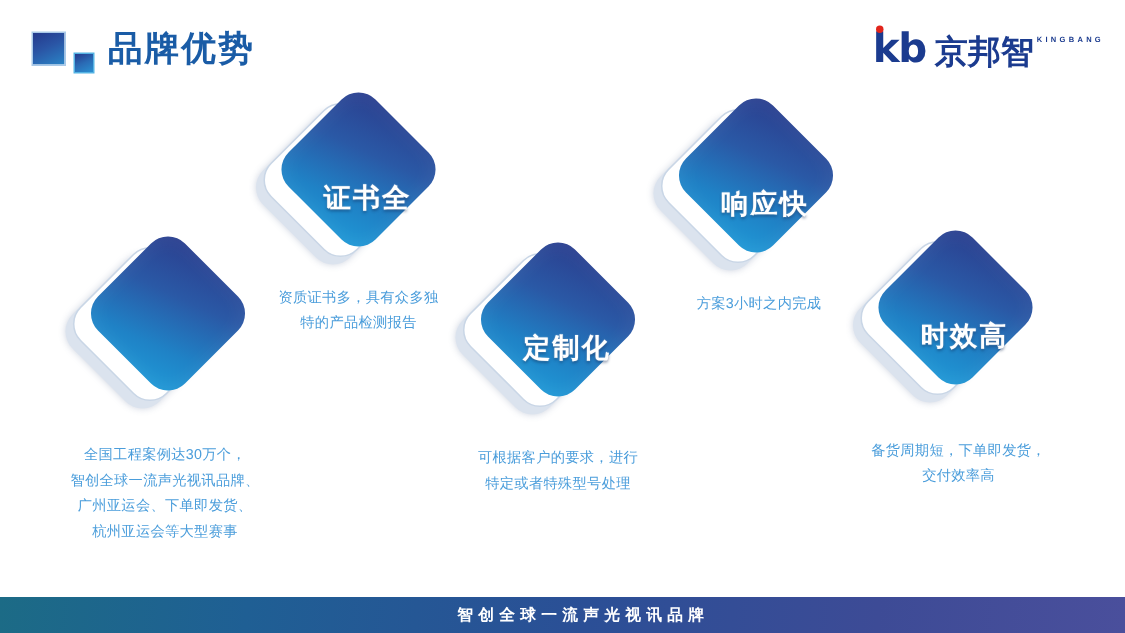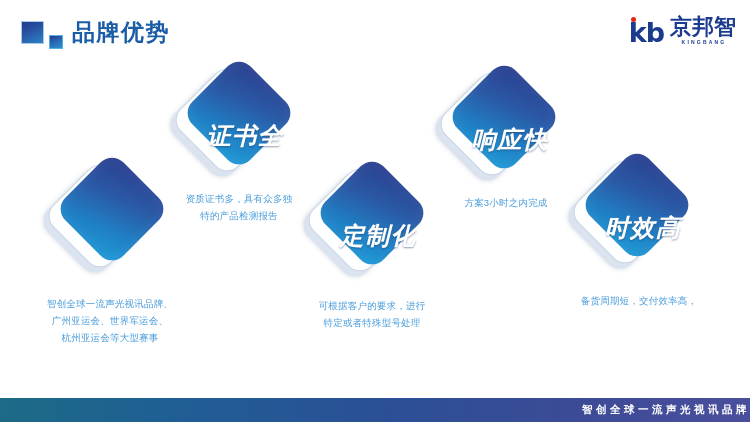--- a/index.html
+++ b/index.html
@@ -44,21 +44,21 @@
   .logo-dot {
     position:absolute; left:2px; top:1px;
     width:5px; height:5px; border-radius:50%;
     background:#e1241b;
   }
   .logo-kb {
     font-family:"DejaVu Sans",sans-serif;
     font-size:27px; font-weight:bold; color:#1b3b8f;
     line-height:27px; letter-spacing:-1px;
   }
-  .logo-cn-wrap { margin-left:6px; display:flex; flex-direction:column; align-items:center; }
+  .logo-cn-wrap { margin-left:6px; display:flex; flex-direction:row; }
   .logo-cn {
     font-size:22px; font-weight:bold; color:#1b3b8f;
     line-height:23px; letter-spacing:0px;
   }
   .logo-py {
     font-size:5px; font-weight:bold; color:#1b3b8f;
     letter-spacing:2.2px; line-height:7px; margin-top:1px;
     padding-left:2px;
   }
 
@@ -80,44 +80,43 @@
     border:1.4px solid #c9d6e6;
   }
   .dia {
     background:linear-gradient(160deg,#2b3d8d 0%,#2a59a6 38%,#1f82c6 72%,#1f9bd8 100%);
     box-shadow:inset 0 0 14px rgba(255,255,255,.07);
   }
   .dia-label {
     position:absolute;
     width:100%;
     text-align:center;
-    font-size:24px; font-weight:bold; color:#ffffff;
+    font-size:18px; font-weight:bold; color:#ffffff;
     letter-spacing:1.5px;
     text-shadow:0 1px 2px rgba(10,35,80,.45), 0 0 1px rgba(255,255,255,.6);
     white-space:nowrap;
     pointer-events:none;
-    font-style:italic;
   }
 
   .caption {
     position:absolute;
     text-align:center;
     font-size:9.5px;
     line-height:17px;
     color:#4a9ddb;
     letter-spacing:.2px;
     white-space:nowrap;
   }
 
   
   .footer {
     position:absolute; left:0; bottom:0;
     width:750px; height:24px;
     background:linear-gradient(95deg,#1c6b86 0%,#1f5f94 22%,#2b4f96 52%,#3d4b96 78%,#4a4f9c 100%);
-    display:flex; align-items:center; justify-content:flex-end;padding-left:24px;
+    display:flex; align-items:center; justify-content:center;padding-left:24px;
   }
   .footer-text {
     font-size:10.5px; font-weight:bold; color:#ffffff;
     letter-spacing:3.5px;
     white-space:nowrap;
     text-indent:3.5px;
   }
 </style>
 </head>
 <body>
@@ -141,22 +140,23 @@
     </div>
   </div>
 
   <div class="item">
     <div class="dia-wrap" style="left:54px; top:168px; width:116px; height:116px;">
       <div class="dia-shadow2" style="left:0px;  top:12px; width:82px; height:82px;"></div>
       <div class="dia-shadow1" style="left:5px;  top:7px;  width:82px; height:82px;"></div>
       <div class="dia" style="left:17px; top:0px;  width:82px; height:82px;"></div>
     </div>
     <div class="caption" style="left:10px; top:295px; width:200px;">
+      <div>全国工程案例达30万个，</div>
       <div>智创全球一流声光视讯品牌、</div>
-      <div>广州亚运会、世界军运会、</div>
+      <div>广州亚运会、下单即发货、</div>
       <div>杭州亚运会等大型赛事</div>
     </div>
   </div>
 
   <div class="item">
     <div class="dia-wrap" style="left:181px; top:72px; width:116px; height:116px;">
       <div class="dia-shadow2" style="left:0px;  top:12px; width:82px; height:82px;"></div>
       <div class="dia-shadow1" style="left:5px;  top:7px;  width:82px; height:82px;"></div>
       <div class="dia" style="left:17px; top:0px;  width:82px; height:82px;"></div>
       <div class="dia-label" style="top:48px; left:6px;">证书全</div>
@@ -193,21 +193,22 @@
   </div>
 
   <div class="item">
     <div class="dia-wrap" style="left:579px; top:164px; width:116px; height:116px;">
       <div class="dia-shadow2" style="left:0px;  top:12px; width:82px; height:82px;"></div>
       <div class="dia-shadow1" style="left:5px;  top:7px;  width:82px; height:82px;"></div>
       <div class="dia" style="left:17px; top:0px;  width:82px; height:82px;"></div>
       <div class="dia-label" style="top:48px; left:6px;">时效高</div>
     </div>
     <div class="caption" style="left:542px; top:292px; width:194px;">
-      <div>备货周期短，交付效率高，</div>
+      <div>备货周期短，下单即发货，</div>
+      <div>交付效率高</div>
     </div>
   </div>
 
   <div class="footer">
     <div class="footer-text">智创全球一流声光视讯品牌</div>
   </div>
 
 </div>
 
 </body></html>

